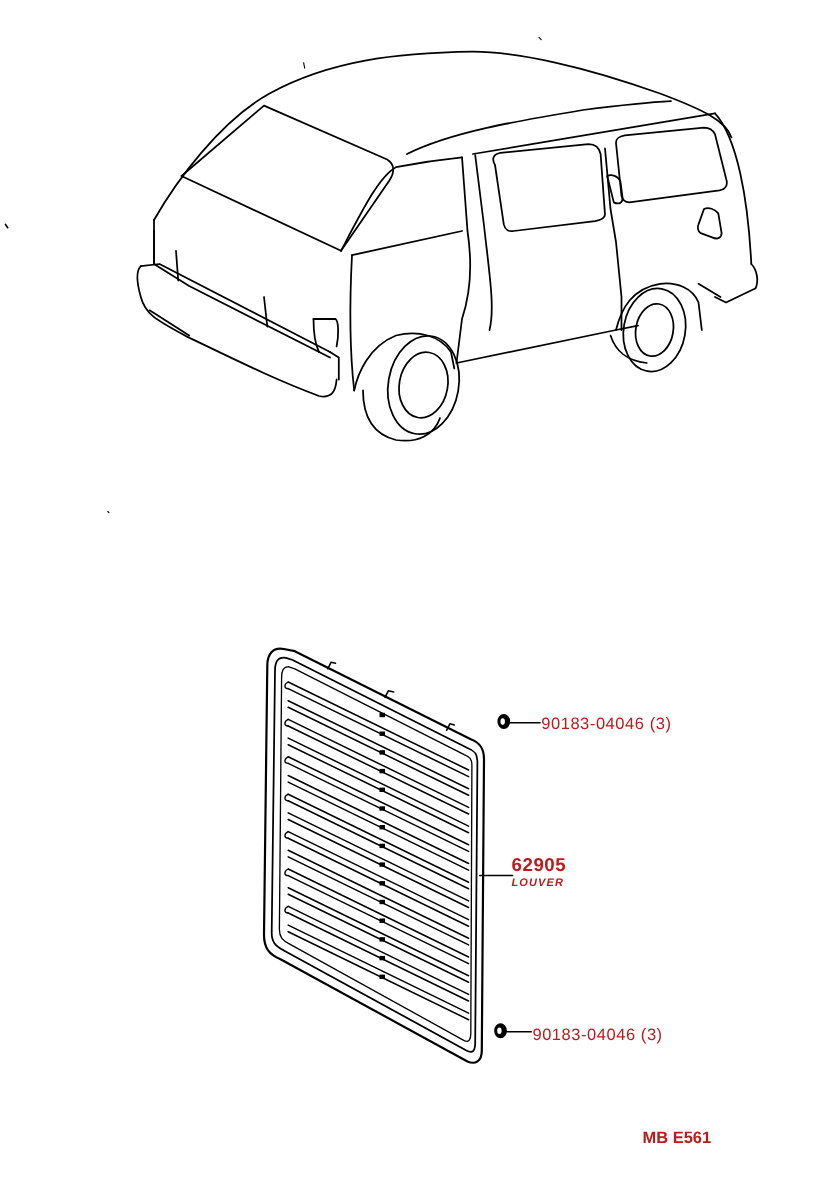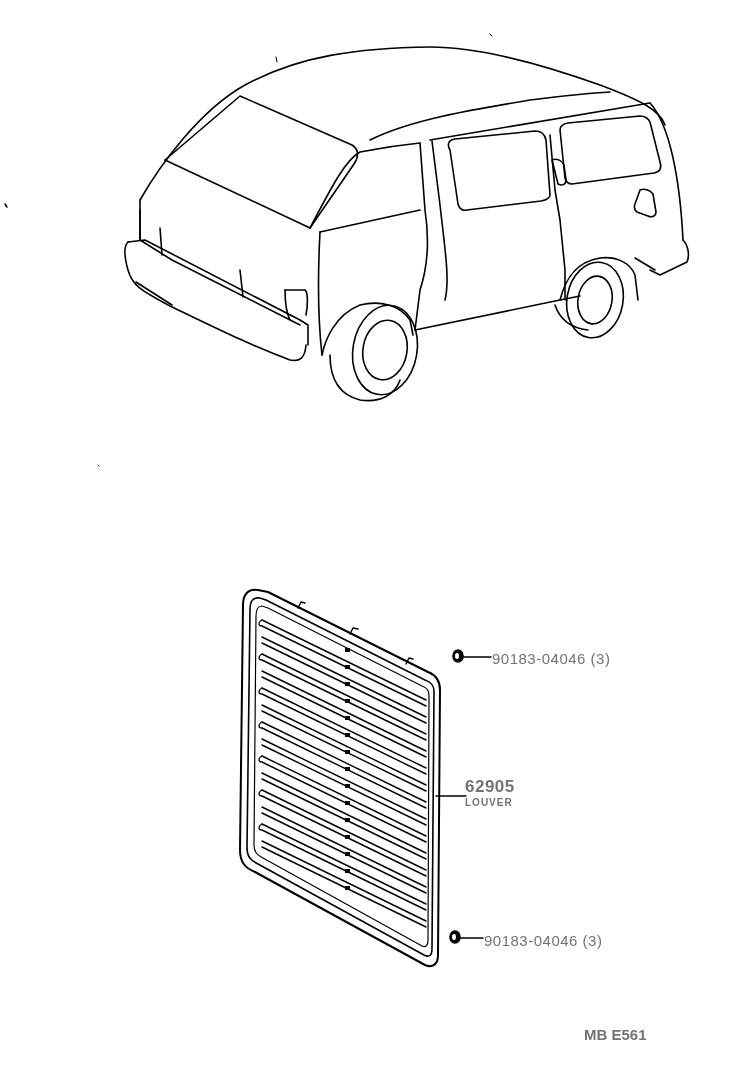--- a/index.html
+++ b/index.html
@@ -1,21 +1,21 @@
 <!DOCTYPE html>
 <html><head>
 <meta charset="utf-8">
 <style>
   html, body { margin:0; padding:0; background:#ffffff; }
   body { width:752px; height:1078px; position:relative; overflow:hidden; font-family:"Liberation Sans", sans-serif; color:#000; }
   svg { position:absolute; left:0; top:0; }
-  .label { position:absolute; font-family:"Liberation Sans", sans-serif; color:#737373; white-space:nowrap; }
+  .label { position:absolute; font-family:"Liberation Sans", sans-serif; color:#b91c1c; white-space:nowrap; }
   .pn { font-size:15px; letter-spacing:0.5px; }
   .big { font-size:17px; font-weight:bold; letter-spacing:0.5px; }
-  .small { font-size:10px; font-weight:bold; letter-spacing:1px; }
+  .small { font-size:10px; font-weight:bold; letter-spacing:1px;font-style:italic; }
   .code { font-size:15px; font-weight:bold; }
 </style>
 </head>
 <body>
 
 <svg width="752" height="1078" viewBox="0 0 752 1078" fill="none" stroke="#000" stroke-width="1.6" stroke-linecap="round" stroke-linejoin="round">
 
   <g>
 
     <path d="M140,200 C160,165 200,110 245,85 C300,55 360,48 430,47 C470,47 530,60 600,85 C640,100 660,110 665,125"></path>

